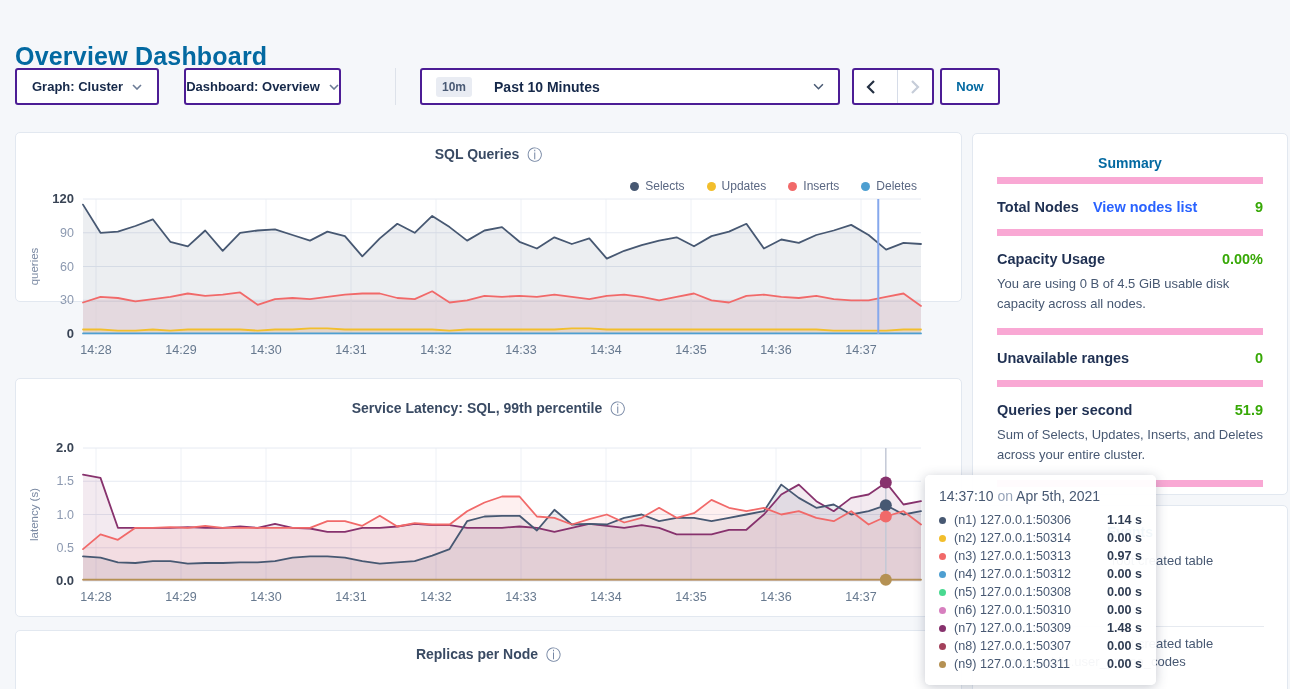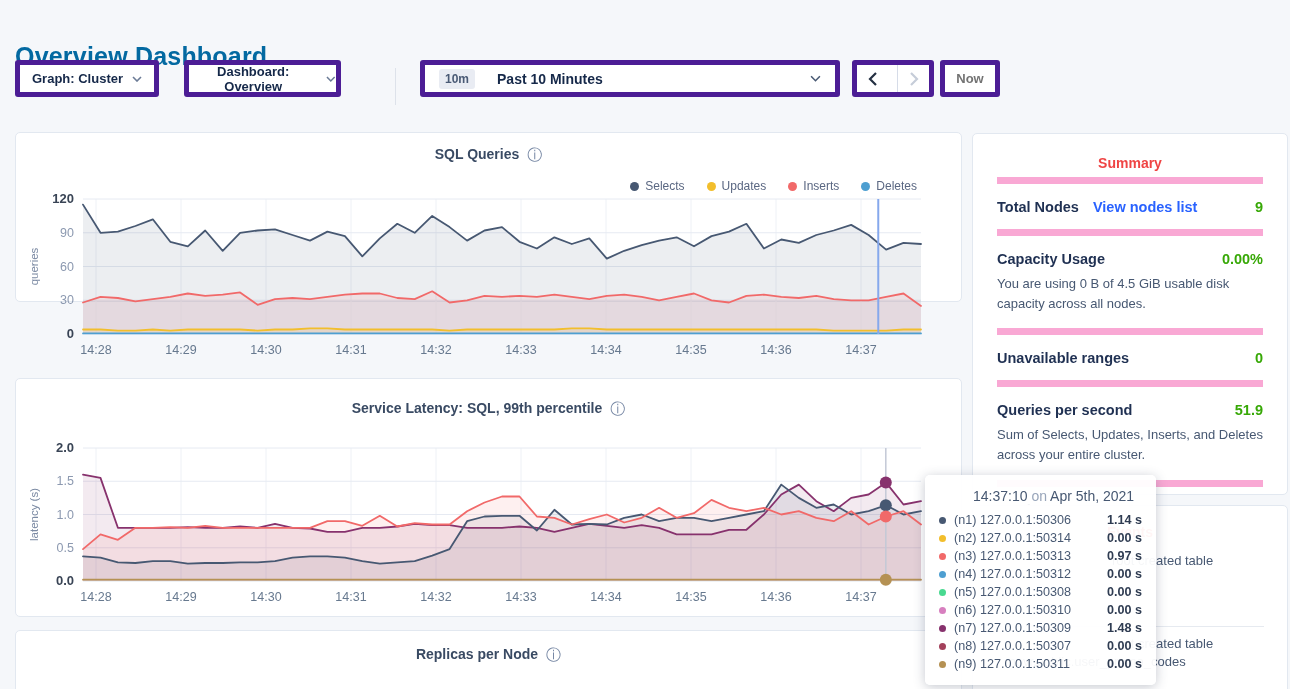--- a/index.html
+++ b/index.html
@@ -9,39 +9,39 @@
     background:#f5f7fa;
     font-family:"Liberation Sans", sans-serif;
     color:#475872;
   }
   h1#page-title {
     position:absolute; left:15px; top:14px;
     font-size:25px; font-weight:600; color:#0369a1; letter-spacing:0.2px;margin-top:28px;
   }
   
   .btn {
-    position:absolute; top:60px; height:37px;
+    position:absolute; top:68px; height:37px;
     display:flex; align-items:center; justify-content:center; gap:9px;
-    background:#fff; border:5px solid #4c1d95; border-radius:3px;
+    background:#fff; border:2px solid #4c1d95; border-radius:3px;
     font-size:13px; font-weight:bold; color:#152849; cursor:pointer;
   }
   #btn-graph { left:15px; width:144px; }
   #btn-dashboard { left:184px; width:157px; }
   .vdivider { position:absolute; left:395px; top:68px; height:37px; width:1px; background:#dde2ea; }
   #time-select { left:420px; width:420px; justify-content:flex-start; padding:0 14px; }
   #time-select .badge {
     background:#e9ecf3; color:#4a5a75; border-radius:3px;
     font-size:12px; font-weight:bold; padding:3px 6px;
   }
   #time-select .tlabel { margin-left:13px; font-size:14px; font-weight:bold; color:#152849; }
   #time-select .chev { position:absolute; right:14px; }
   #nav-group { left:852px; width:82px; padding:0; }
   #nav-group .half { width:50%; height:100%; display:flex; align-items:center; justify-content:center; background:transparent; border:none; cursor:pointer; }
   #nav-group .half + .half { border-left:1px solid #d6dce8; }
-  #btn-now { left:940px; width:60px; color:#737373; cursor:default; }
+  #btn-now { left:940px; width:60px; color:#0369a1; cursor:default; }
   
   .card { position:absolute; background:#fff; border:1px solid #e2e8f0; border-radius:5px; }
   #card-sql      { left:15px; top:132px; width:947px; height:170px; }
   #card-latency  { left:15px; top:378px; width:947px; height:239px; }
   #card-replicas { left:15px; top:630px; width:947px; height:80px; }
   #card-summary  { left:972px; top:133px; width:316px; height:362px; }
   #card-events   { left:972px; top:505px; width:316px; height:200px; overflow:hidden; }
   .chart-head { position:absolute; left:0; right:0; text-align:center; }
   #card-sql .chart-head { top:12px; }
   #card-latency .chart-head { top:20px; }
@@ -54,21 +54,21 @@
   .legend { position:absolute; right:44px; top:46px; display:flex; gap:22px; }
   .legend .litem { display:flex; align-items:center; gap:6px; font-size:12px; color:#5a6782; cursor:pointer; }
   .legend .dot, .tt-row .dot { width:9px; height:9px; border-radius:50%; flex:0 0 auto; }
   .chart-svg { position:absolute; left:0; top:0; }
   .xlab { font-size:12.5px; fill:#67798f; }
   .ylab { font-size:12.5px; fill:#8c99b0; }
   .ylab.bold { font-weight:bold; fill:#394455; font-size:13px; }
   .axlabel { font-size:11.5px; fill:#7b8aa3; }
   
   #card-summary { padding:0 24px; }
-  .panel-title { text-align:center; font-size:14px; font-weight:bold; color:#ef4444; padding:21px 0 6px; }
+  .panel-title { text-align:center; font-size:14px; font-weight:bold; color:#0369a1; padding:21px 0 6px; }
   .srow { padding:15px 0 14px; border-top:7px solid #f9a8d4; }
   .srow:first-of-type { border-top:none; }
   .srow .line { display:flex; align-items:baseline; }
   .srow .slabel { font-size:14.5px; font-weight:bold; color:#1f3052; }
   .srow .slink { font-size:14.5px; font-weight:bold; color:#2962ff; margin-left:14px; cursor:pointer; }
   .srow .sval { margin-left:auto; font-size:14.5px; font-weight:bold; color:#37a806; }
   .srow .sdesc { margin-top:7px; font-size:13px; line-height:1.55; color:#475872; }
   
   #card-events .panel-title { padding-top:18px; }
   .ev-line { position:absolute; font-size:13px; color:#475872; white-space:nowrap; }
@@ -77,21 +77,21 @@
   #ev2 { left:1112px; top:636px; }
   #ev3 { left:1005px; top:654px; }
   .ev-divider { position:absolute; left:996px; top:626px; width:268px; height:1px; background:#e6eaf0; }
   
   #chart-tooltip {
     position:absolute; left:925px; top:475px; width:231px; z-index:20;
     background:rgba(255,255,255,0.95); border-radius:5px;
     box-shadow:0 2px 12px rgba(50,60,85,0.28);
     padding:13px 14px 12px;
   }
-  .tt-title { font-size:14px; color:#475872; margin-bottom:7px;margin-left:34px; }
+  .tt-title { font-size:14px; color:#475872; margin-bottom:7px; }
   .tt-title .tt-on { color:#98a5ba; }
   .tt-row { display:flex; align-items:center; gap:8px; height:18px; font-size:12.6px; color:#475872; }
   .tt-row .tt-val { margin-left:auto; font-weight:bold; color:#2f3c52; }
 </style>
 </head>
 <body>
 
 <h1 id="page-title">Overview Dashboard</h1>
 
 <button class="btn" id="btn-graph">

